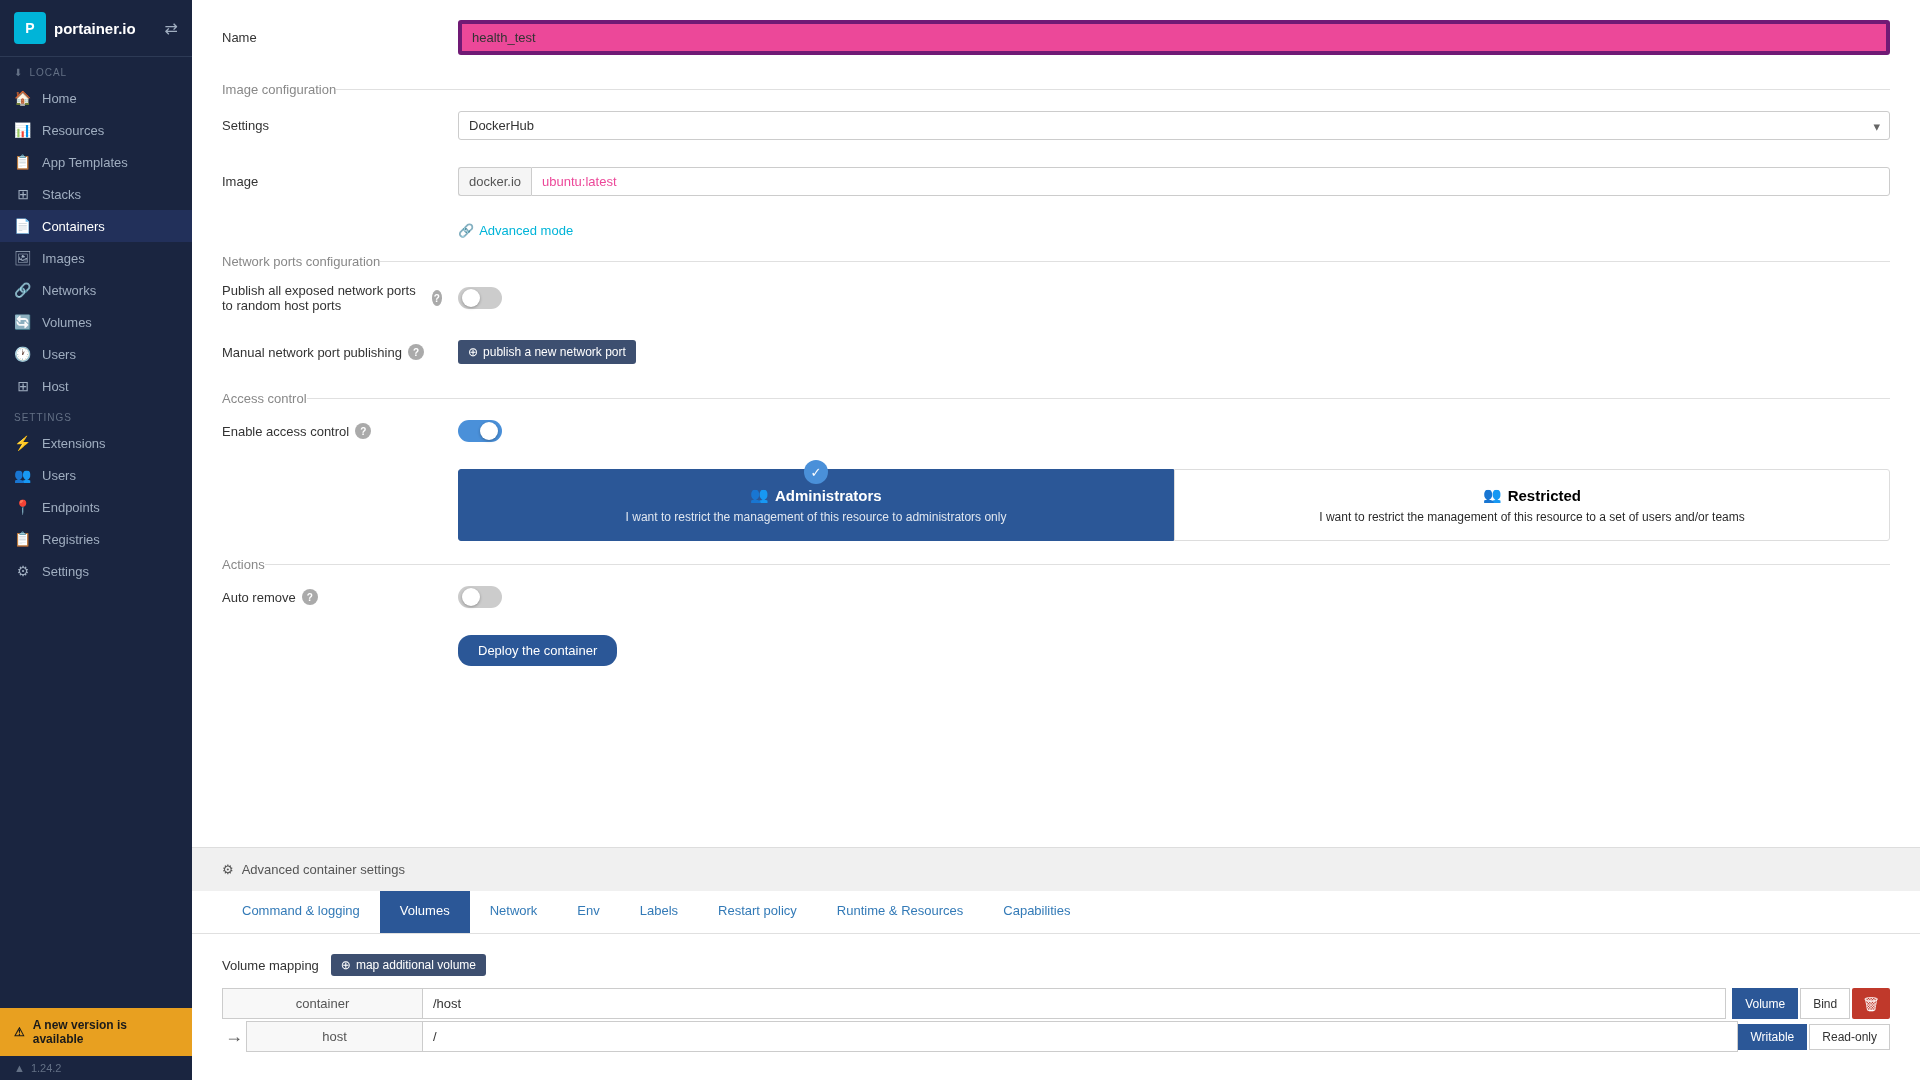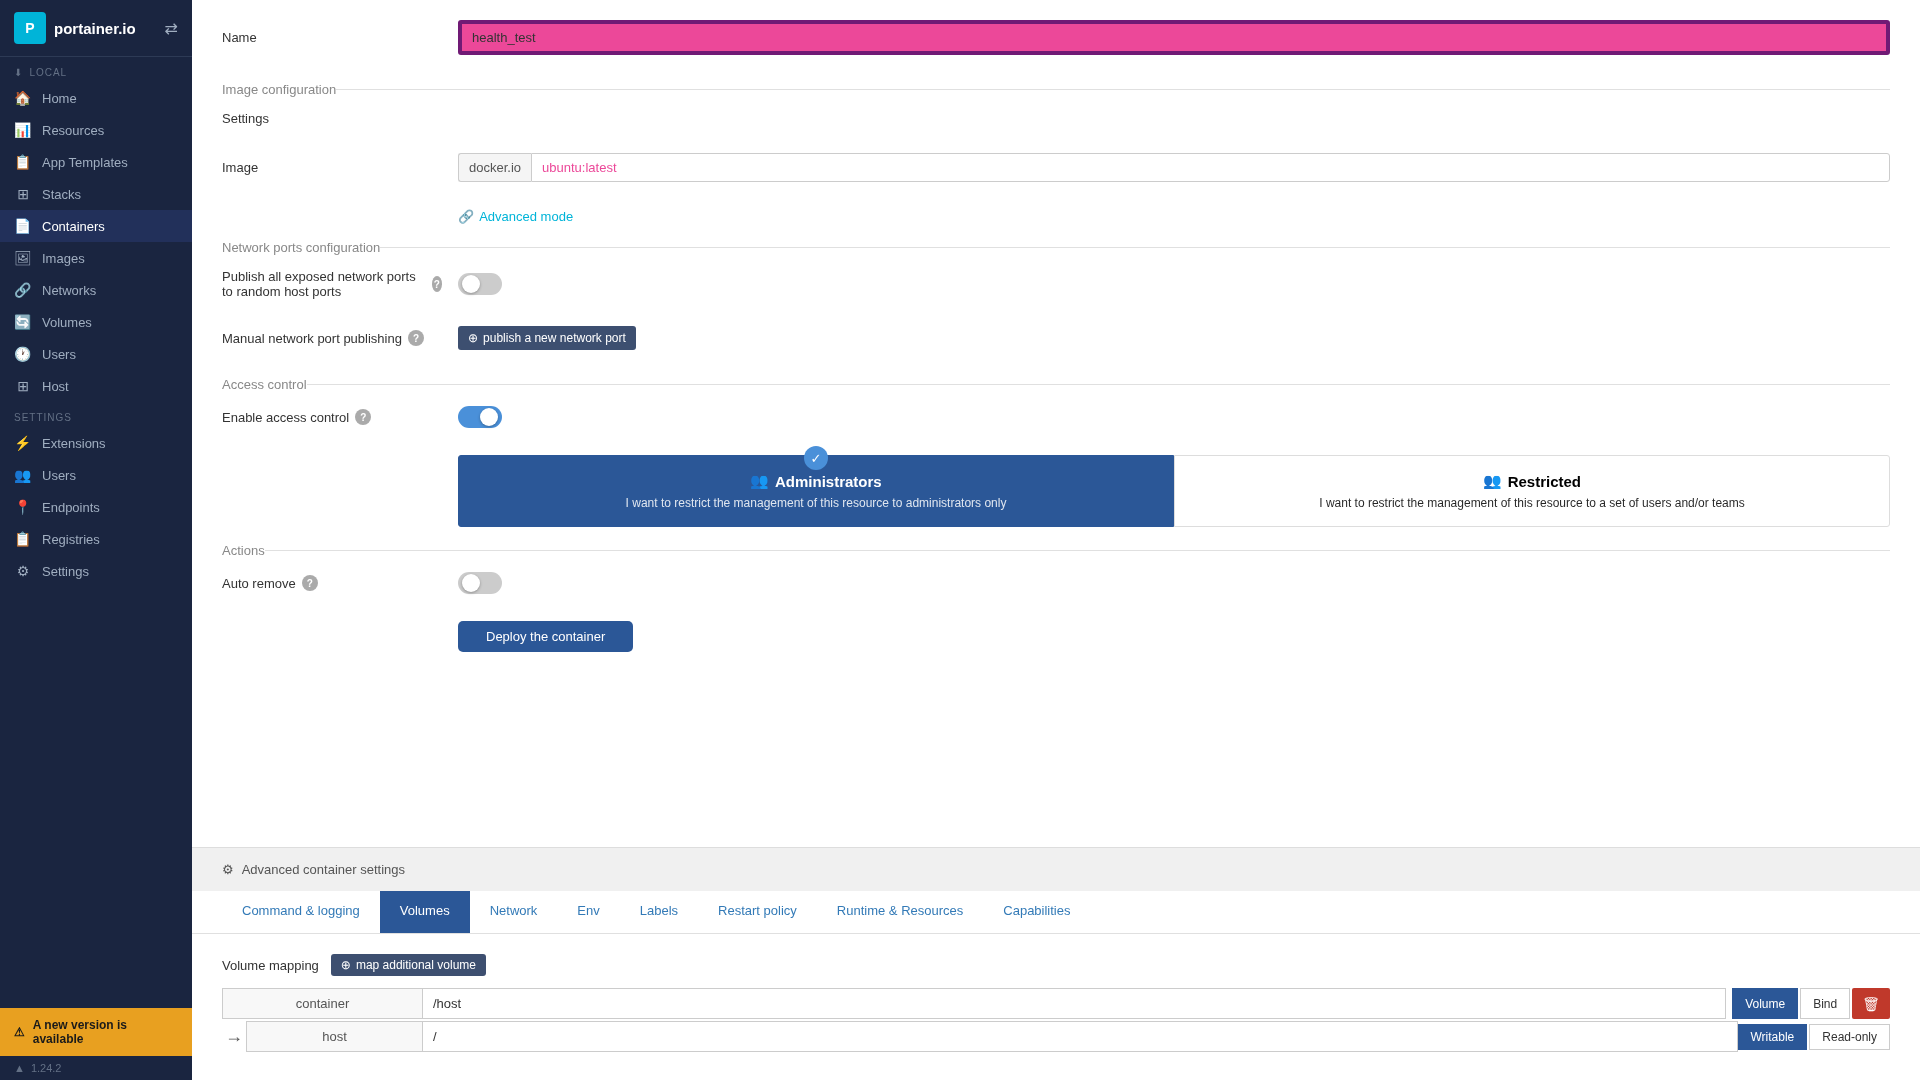--- a/index.html
+++ b/index.html
@@ -277,22 +277,22 @@
       display: flex; align-items: center; justify-content: center;
       color: white;
       font-size: 13px;
     }
 
     
     .btn-deploy {
       background: #2b5797;
       color: white;
       border: none;
-      padding: 8px 28px;
-      border-radius: 5px;
+      padding: 8px 20px;
+      border-radius: 13px;
       font-size: 13px;
       cursor: pointer;
       font-weight: 500;
     }
 
     
     .advanced-settings-bar {
       background: #f0f0f0;
       padding: 14px 30px;
       display: flex;
@@ -469,20 +469,26 @@
       <input class="form-control" type="text" value="health_test" style="">
     </div>
 
     <div class="section-divider">
       <span class="section-divider-label">Image configuration</span>
       <div class="section-divider-line"></div>
     </div>
 
     <div class="form-row">
       <label class="form-label">Settings</label>
+      <div class="select-wrapper">
+        <select class="form-control-select">
+          <option>DockerHub</option>
+        </select>
+        <span class="select-arrow">▾</span>
+      </div>
     </div>
 
     <div class="form-row">
       <label class="form-label">Image</label>
       <div class="image-row">
         <span class="image-prefix">docker.io</span>
         <input class="image-input" type="text" value="ubuntu:latest" style="">
       </div>
     </div>
 

